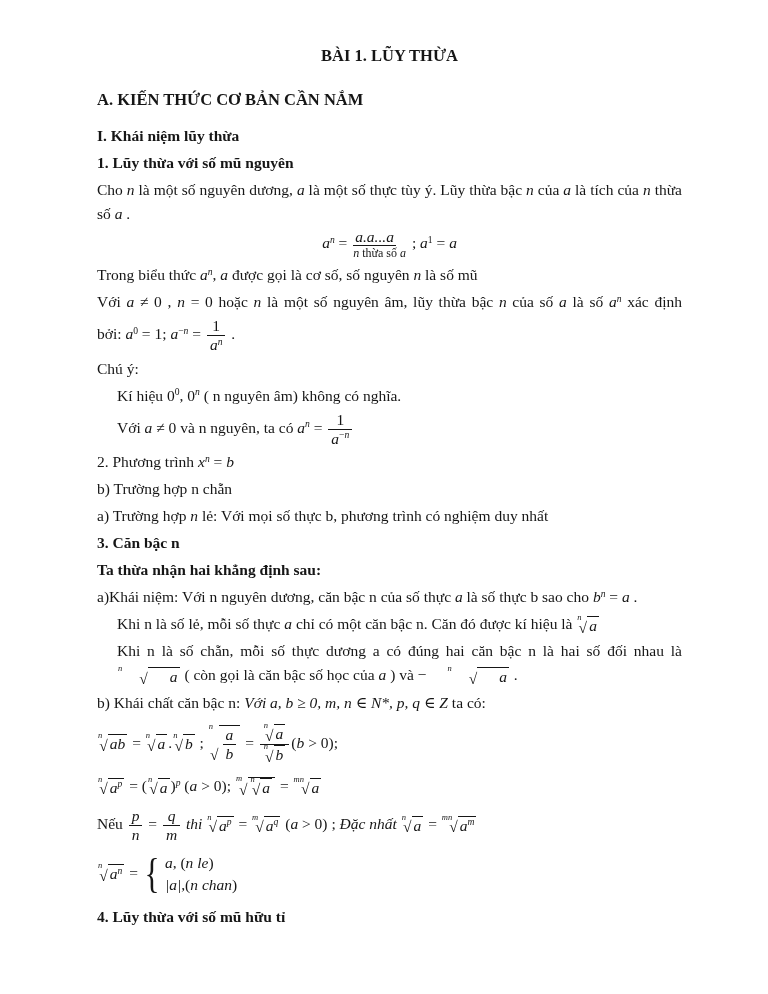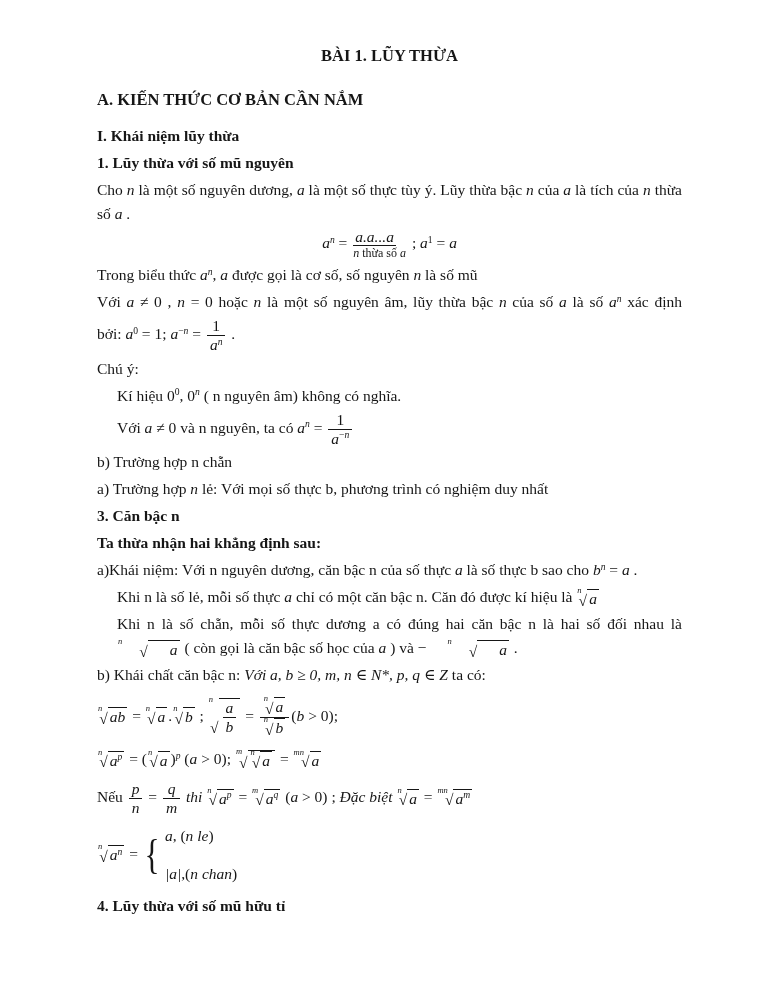--- a/index.html
+++ b/index.html
@@ -41,21 +41,21 @@
   .rx{font-size:0.55em;line-height:1;align-self:flex-start;transform:translateY(-0.35em);margin-right:-3px;position:relative;z-index:1;}
   .rs{line-height:1.1;}
   .rb{border-top:1.2px solid #161616;line-height:1.2;padding:0 2px;}
   
   .ub{display:inline-flex;flex-direction:column;align-items:flex-start;vertical-align:middle;line-height:1.05;margin:0 2px;}
   .ut{border-bottom:1.3px solid #161616;padding:0 2px;}
   .ul2{font-size:12px;padding-top:1px;white-space:nowrap;}
   
   .cs{display:inline-flex;align-items:center;vertical-align:middle;}
   .cb{font-size:2.7em;font-weight:400;line-height:0.85;margin-right:3px;transform:scaleX(0.75);}
-  .cc{display:inline-flex;flex-direction:column;gap:17px;line-height:1.35;}
+  .cc{display:inline-flex;flex-direction:column;gap:1px;line-height:1.35;}
 </style>
 </head>
 <body>
 
 <div class="page">
   <div>
       <div class="ln ct b fs16 mbL">BÀI 1. LŨY THỪA</div>
       <div class="ln b fs16 mbM">A. KIẾN THỨC CƠ BẢN CẦN NẮM</div>
       <div class="ln b">I. Khái niệm lũy thừa</div>
       <div class="ln b">1. Lũy thừa với số mũ nguyên</div>
@@ -69,20 +69,21 @@
       <div class="ln ">bởi: <span class="it">a</span><span class="sp">0</span> = 1;  <span class="it">a</span><span class="sp">−<span class="it">n</span></span> = <span class="fr">
           <span class="fn">1</span>
           <span class="fd"><span class="it">a</span><span class="sp"><span class="it">n</span></span></span>
         </span> .</div>
       <div class="ln ">Chú ý:</div>
       <div class="ln ind">Kí hiệu 0<span class="sp">0</span>, 0<span class="sp"><span class="it">n</span></span> ( n nguyên âm) không có nghĩa.</div>
       <div class="ln ind">Với <span class="it">a</span> ≠ 0 và n nguyên, ta có <span class="it">a</span><span class="sp"><span class="it">n</span></span> = <span class="fr">
           <span class="fn">1</span>
           <span class="fd"><span class="it">a</span><span class="sp">−<span class="it">n</span></span></span>
         </span></div>
+      <div class="ln "><span class="bd">2. Phương trình</span> <span class="it">x</span><span class="sp"><span class="it">n</span></span> = <span class="it">b</span></div>
       <div class="ln "><span class="bd">b) Trường hợp n chẵn</span></div>
       <div class="ln "><span class="bd">a) Trường hợp <span class="it">n</span> lẻ: Với mọi số thực b, phương trình có nghiệm duy nhất</span></div>
       <div class="ln b">3. Căn bậc n</div>
       <div class="ln b">Ta thừa nhận hai khẳng định sau:</div>
       <div class="ln "><span class="bd">a)Khái niệm:</span> Với n nguyên dương, căn bậc n của số thực <span class="it">a</span>  là số thực b sao cho <span class="it">b</span><span class="sp"><span class="it">n</span></span> = <span class="it">a</span> .</div>
       <div class="ln ind">Khi n là số lẻ, mỗi số thực <span class="it">a</span>  chỉ có một căn bậc n. Căn đó được kí hiệu là <span class="rt">
           <span class="rx"><span class="it">n</span></span>
           <span class="rs">√</span>
           <span class="rb"><span class="it">a</span></span>
         </span></div>
@@ -155,21 +156,21 @@
           <span class="fn"><span class="it">q</span></span>
           <span class="fd"><span class="it">m</span></span>
         </span> <span class="it">thi</span> <span class="rt">
           <span class="rx"><span class="it">n</span></span>
           <span class="rs">√</span>
           <span class="rb"><span class="it">a</span><span class="sp"><span class="it">p</span></span></span>
         </span> = <span class="rt">
           <span class="rx"><span class="it">m</span></span>
           <span class="rs">√</span>
           <span class="rb"><span class="it">a</span><span class="sp"><span class="it">q</span></span></span>
-        </span> (<span class="it">a</span> &gt; 0) ; <span class="bd it">Đặc biệt</span> <span class="rt">
+        </span> (<span class="it">a</span> &gt; 0) ; <span class="bd it">Đặc nhất</span> <span class="rt">
           <span class="rx"><span class="it">n</span></span>
           <span class="rs">√</span>
           <span class="rb"><span class="it">a</span></span>
         </span> = <span class="rt">
           <span class="rx"><span class="it">mn</span></span>
           <span class="rs">√</span>
           <span class="rb"><span class="it">a</span><span class="sp"><span class="it">m</span></span></span>
         </span></div>
       <div class="ln fx"><span class="rt">
           <span class="rx"><span class="it">n</span></span>

